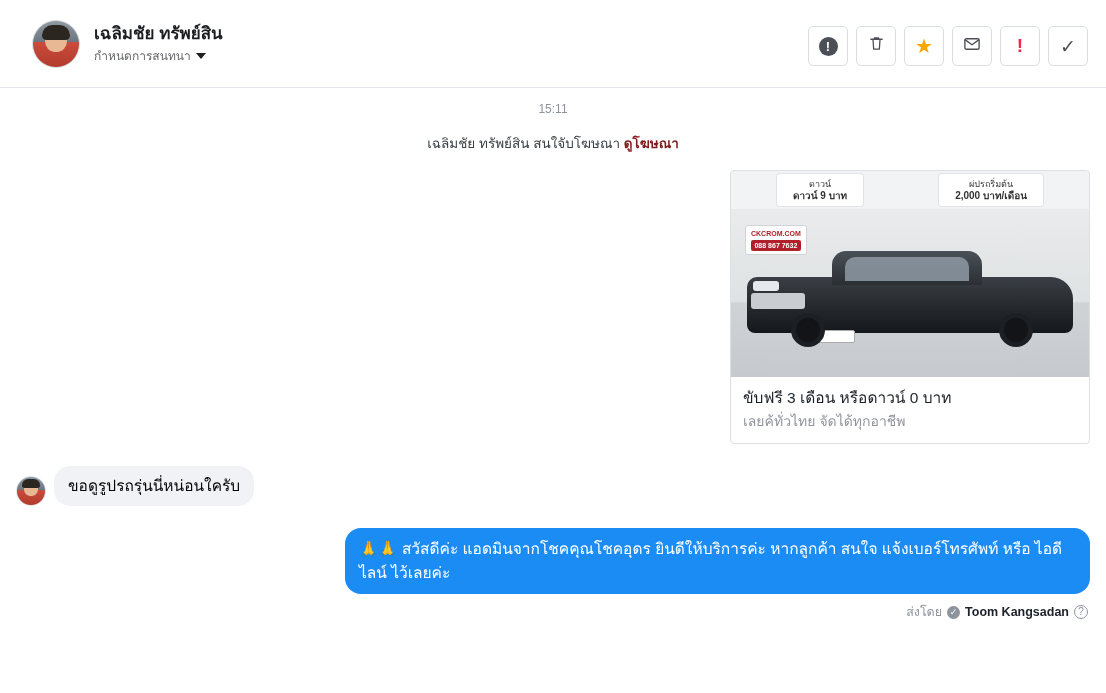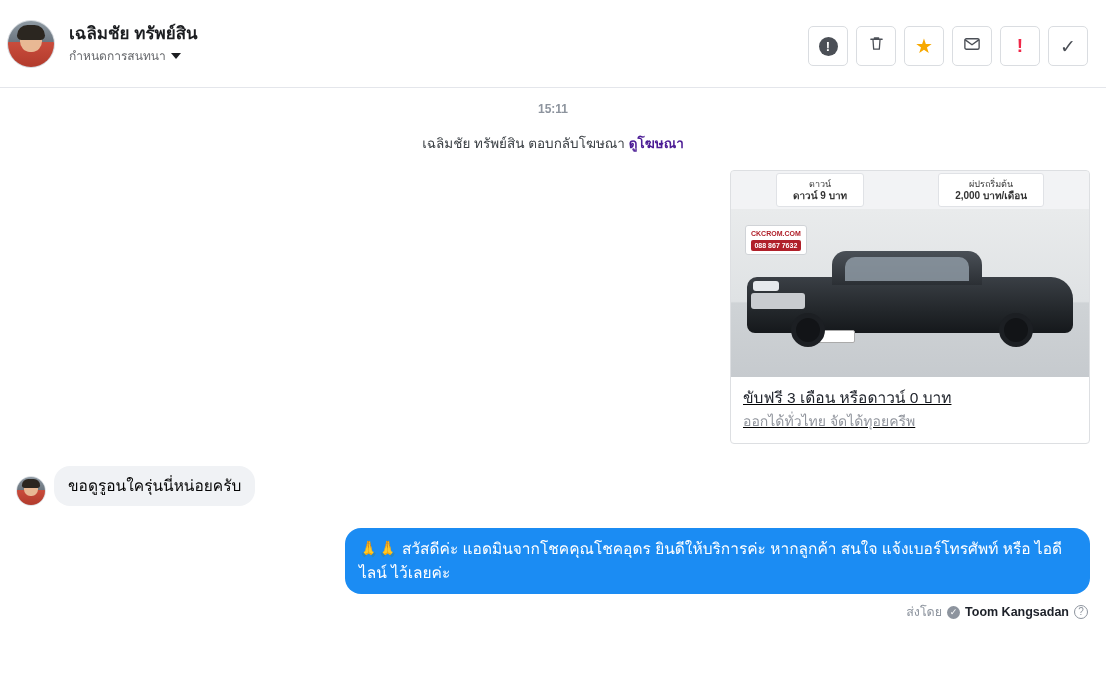--- a/index.html
+++ b/index.html
@@ -14,21 +14,21 @@
   }
 
   
   .header {
     height: 88px;
     width: 100%;
     background: #ffffff;
     border-bottom: 1px solid #e4e6eb;
     display: flex;
     align-items: center;
-    padding: 0 7px;
+    padding: 0 32px;
     position: relative;
   }
   .avatar {
     width: 48px;
     height: 48px;
     border-radius: 50%;
     overflow: hidden;
     flex: 0 0 48px;
     border: 1px solid #d9dce1;
     position: relative;
@@ -132,30 +132,29 @@
     background: #ffffff;
     overflow: hidden;
     padding: 14px 16px 0 16px;
     position: relative;
   }
   .ts {
     text-align: center;
     font-size: 12px;
     color: #8d949e;
     margin-bottom: 16px;
-    font-weight: bold;
   }
   .ctx-line {
     text-align: center;
     font-size: 13.5px;
     color: #3b4045;
     margin-bottom: 16px;
   }
   .ctx-line .link {
-    color: #4c1d95;
+    color: #7f1d1d;
     font-weight: bold;
     cursor: pointer;
   }
 
   .row { display: flex; margin-bottom: 8px; }
   .row.out { justify-content: flex-end; }
   .row.in { justify-content: flex-start; align-items: flex-end; }
 
   .bubble-out {
     max-width: 745px;
@@ -318,21 +317,21 @@
     text-align: center;
   }
   .logo-badge .phone {
     background: #b0202a;
     color: #fff;
     display: block;
     margin-top: 2px;
     border-radius: 2px;
     padding: 1px 2px;
   }
-  .card-body { padding: 10px 12px 12px 12px; text-decoration: underline; }
+  .card-body { padding: 10px 12px 12px 12px; }
   .card-title {
     font-size: 15.5px;
     color: #1d2129;
     line-height: 22px;
   }
   .card-desc {
     font-size: 14px;
     color: #90949c;
     line-height: 20px;
     margin-top: 2px;
@@ -420,21 +419,21 @@
       <span>✓</span>
     </button>
   </div>
 </div>
 
 <div class="thread">
 
   <div class="ts">15:11</div>
 
   <div class="ctx-line">
-    <span>เฉลิมชัย ทรัพย์สิน ตอบกลับโฆษณา</span>
+    <span>เฉลิมชัย ทรัพย์สิน สนใจับโฆษณา</span>
     <span class="link">ดูโฆษณา</span>
   </div>
 
 
   <div class="row out">
     <div class="card">
       <div class="card-img">
         <div class="topstrip">
           <div class="pricechip">
             <span>ดาวน์</span><br>
@@ -457,34 +456,34 @@
             <div class="lamp"></div>
             <div class="grille"></div>
             <div class="plate"></div>
             <div class="wheel w1"></div>
             <div class="wheel w2"></div>
           </div>
         </div>
       </div>
       <div class="card-body">
         <div class="card-title">ขับฟรี 3 เดือน หรือดาวน์ 0 บาท</div>
-        <div class="card-desc">ออกได้ทั่วไทย จัดได้ทุอยครีพ</div>
+        <div class="card-desc">เลยค้ทั่วไทย จัดได้ทุกอาชีพ</div>
       </div>
     </div>
   </div>
 
   <div class="sp-14"></div>
 
   <div class="row in">
     <div class="msg-avatar">
       <div class="face-bg"></div>
       <div class="face"></div>
       <div class="hair"></div>
     </div>
-    <div class="bubble-in">ขอดูรูอนใครุ่นนี่หน่อยครับ</div>
+    <div class="bubble-in">ขอดูรูปรถรุ่นนี่หน่อนใครับ</div>
   </div>
 
   <div class="sp-14"></div>
 
   <div class="row out">
     <div class="bubble-out">🙏🙏 สวัสดีค่ะ แอดมินจากโชคคุณโชคอุดร ยินดีให้บริการค่ะ หากลูกค้า สนใจ แจ้งเบอร์โทรศัพท์ หรือ ไอดีไลน์  ไว้เลยค่ะ</div>
   </div>
 
   <div class="sent-by">
     <span>ส่งโดย</span>

